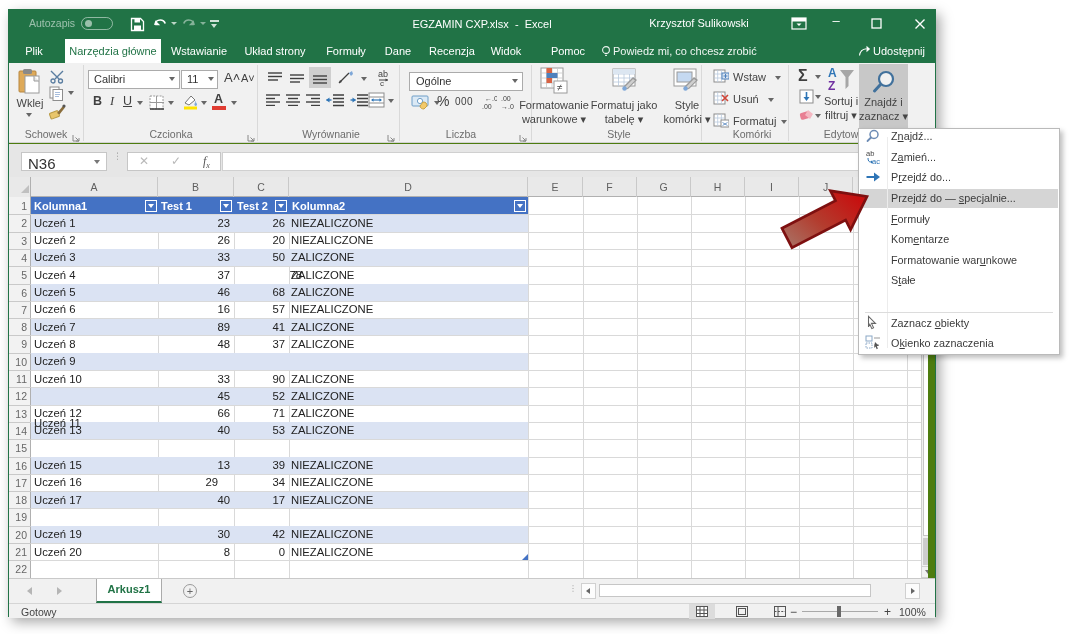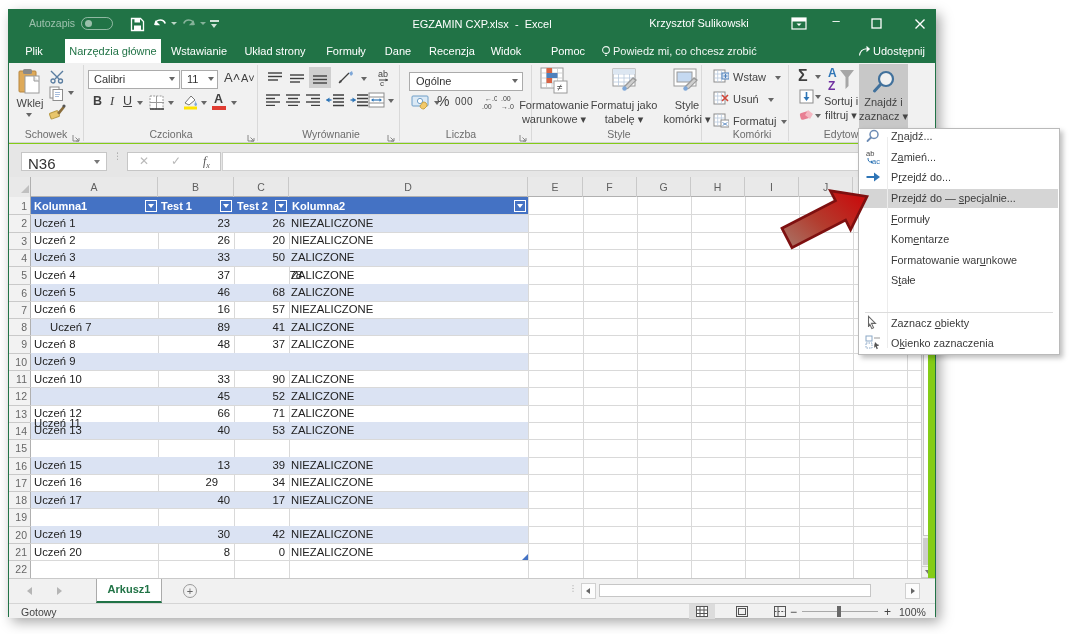--- a/index.html
+++ b/index.html
@@ -1,17 +1,17 @@
 <!DOCTYPE html>
 <html><head><meta charset="utf-8">
 <style>
 *{margin:0;padding:0;box-sizing:border-box;}
 html,body{width:1080px;height:634px;background:#fff;overflow:hidden;
  font-family:"Liberation Sans",sans-serif;}
-#win{position:absolute;left:8px;top:9px;width:928px;height:608px;background:#84cc16;
+#win{position:absolute;left:8px;top:9px;width:928px;height:608px;background:#4d7c0f;
  border:1px solid #217346;box-shadow:4px 5px 12px rgba(0,0,0,0.35);}
 .abs{position:absolute;}
 #title{position:absolute;left:0;top:0;width:100%;height:29px;background:#217346;color:#fff;}
 #tabs{position:absolute;left:0;top:29px;width:100%;height:24px;background:#217346;}
 .tab{position:absolute;top:0;height:24px;line-height:24px;color:#fff;font-size:11px;text-align:center;}
 #ribbon{position:absolute;left:0;top:53px;width:100%;height:80px;background:#f1f1f1;border-bottom:1px solid #d2d2d2;}
 .gsep{position:absolute;top:2px;height:76px;width:1px;background:#d9d9d9;}
 .glabel{position:absolute;top:64px;height:14px;line-height:14px;font-size:10.5px;color:#6c6c6c;text-align:center;}
 .rtxt{position:absolute;font-size:11px;color:#444;white-space:nowrap;}
 .combo{position:absolute;background:#fff;border:1px solid #ababab;font-size:11px;color:#333;}
@@ -479,21 +479,21 @@
 <span class="cell" style="left:225px;top:91.7px;width:68px;text-align:right;">78</span>
 <span class="cell" style="left:282px;top:91.7px;">ZALICZONE</span>
 <span class="cell" style="left:25px;top:109.0px;">Uczeń 5</span>
 <span class="cell" style="left:149px;top:109.0px;width:72px;text-align:right;">46</span>
 <span class="cell" style="left:225px;top:109.0px;width:51px;text-align:right;">68</span>
 <span class="cell" style="left:282px;top:109.0px;">ZALICZONE</span>
 <span class="cell" style="left:25px;top:126.3px;">Uczeń 6</span>
 <span class="cell" style="left:149px;top:126.3px;width:72px;text-align:right;">16</span>
 <span class="cell" style="left:225px;top:126.3px;width:51px;text-align:right;">57</span>
 <span class="cell" style="left:282px;top:126.3px;">NIEZALICZONE</span>
-<span class="cell" style="left:25px;top:143.6px;margin-left:16px;">Uczeń 7</span>
+<span class="cell" style="left:25px;top:143.6px;">Uczeń 7</span>
 <span class="cell" style="left:149px;top:143.6px;width:72px;text-align:right;">89</span>
 <span class="cell" style="left:225px;top:143.6px;width:51px;text-align:right;">41</span>
 <span class="cell" style="left:282px;top:143.6px;">ZALICZONE</span>
 <span class="cell" style="left:25px;top:160.9px;">Uczeń 8</span>
 <span class="cell" style="left:149px;top:160.9px;width:72px;text-align:right;">48</span>
 <span class="cell" style="left:225px;top:160.9px;width:51px;text-align:right;">37</span>
 <span class="cell" style="left:282px;top:160.9px;">ZALICZONE</span>
 <span class="cell" style="left:25px;top:178.2px;">Uczeń 9</span>
 <span class="cell" style="left:25px;top:195.5px;">Uczeń 10</span>
 <span class="cell" style="left:149px;top:195.5px;width:72px;text-align:right;">33</span>

